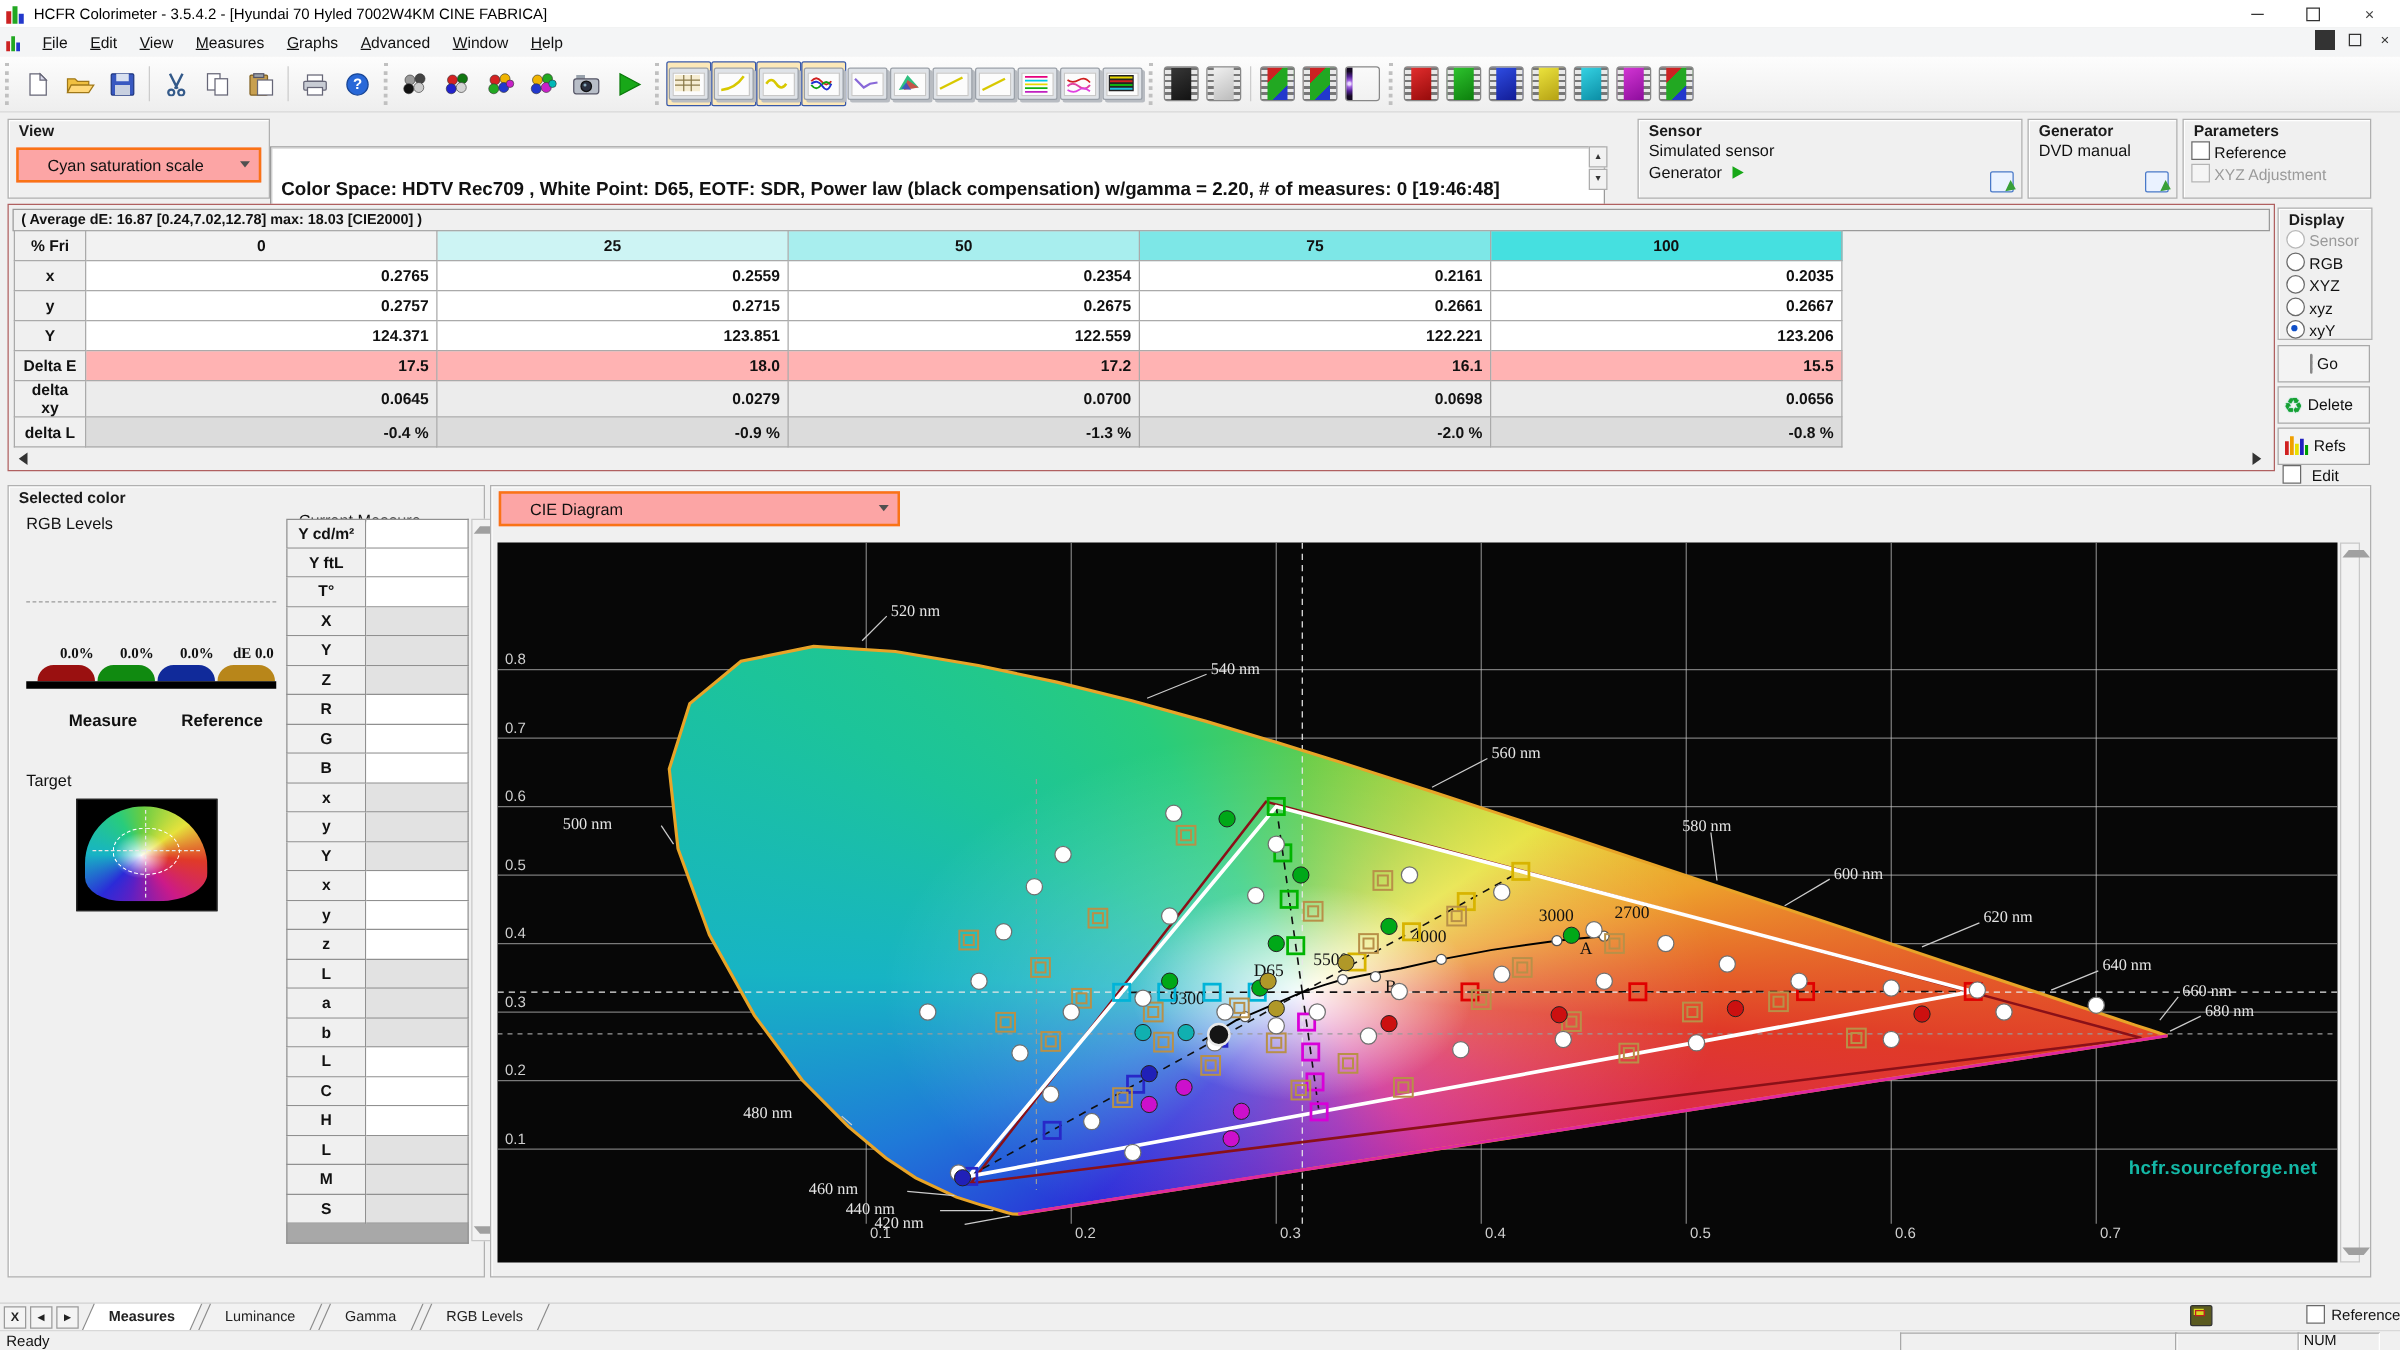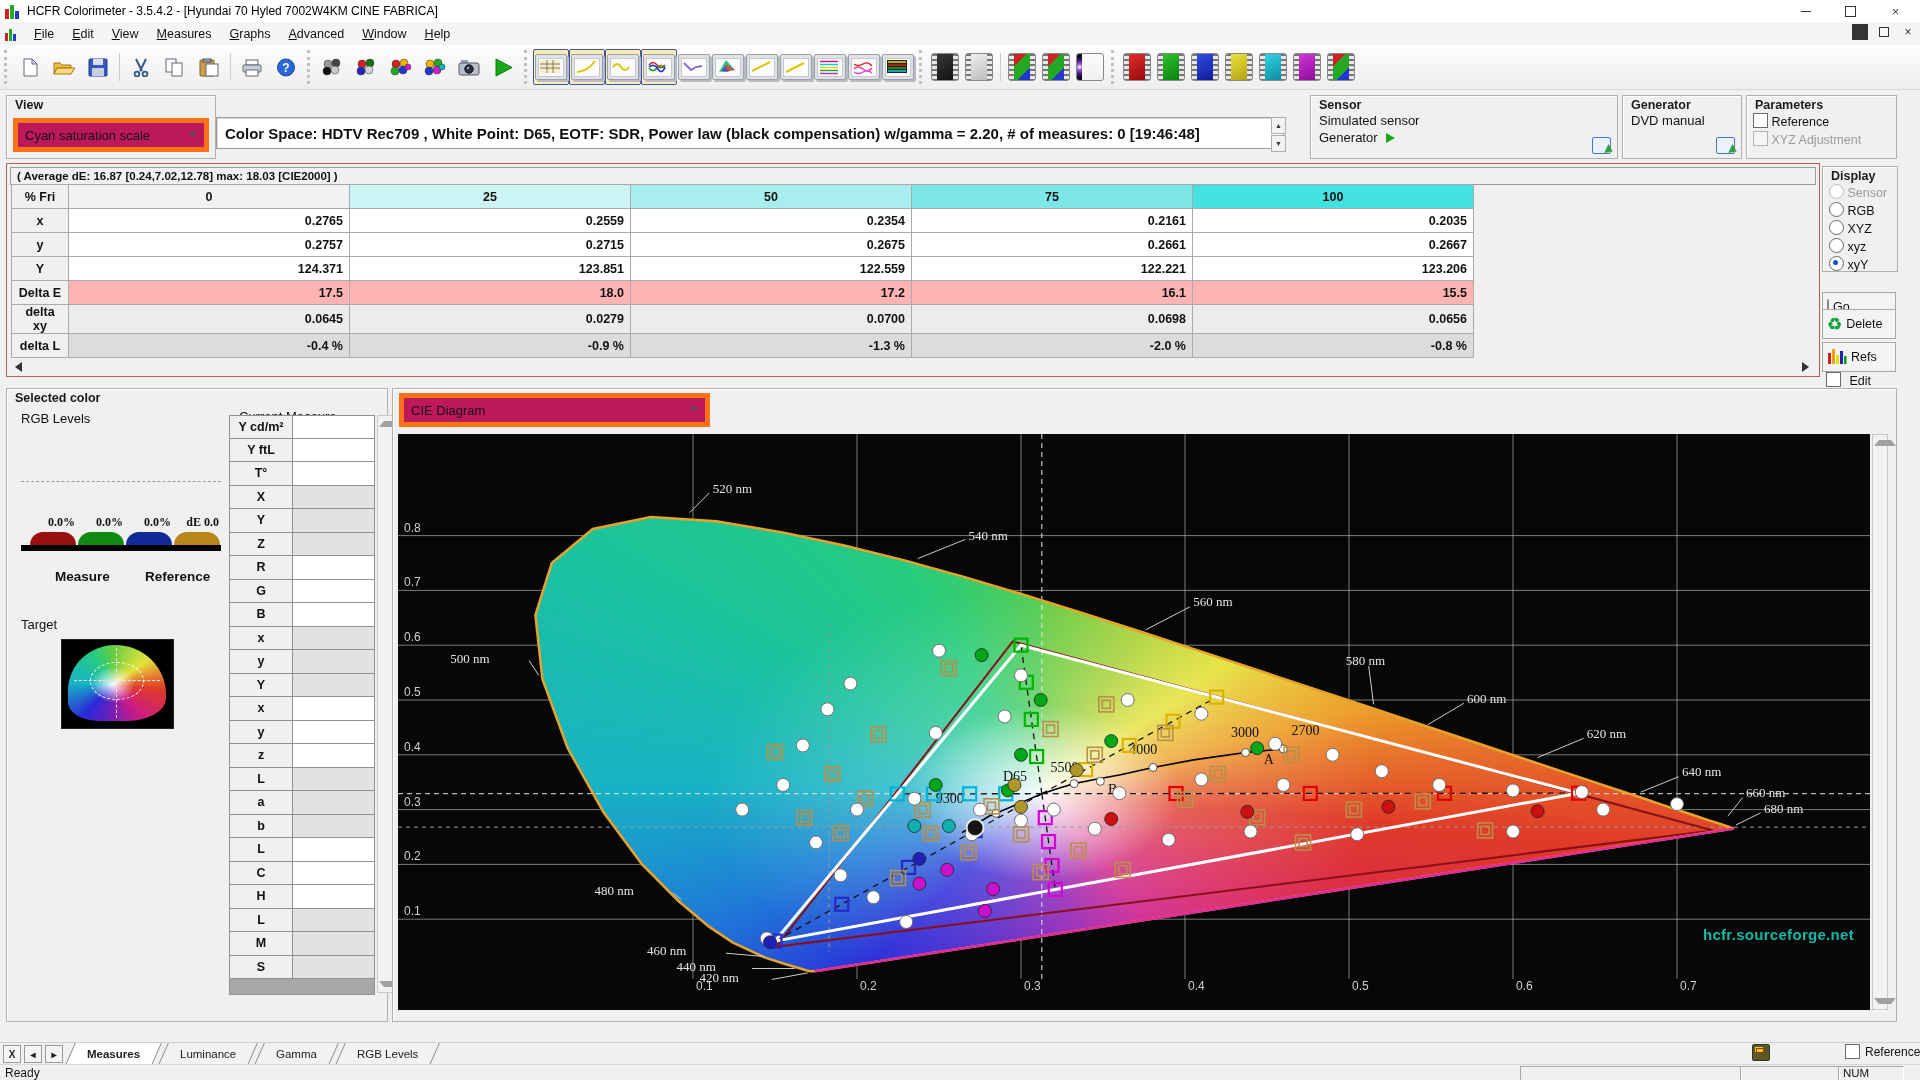--- a/index.html
+++ b/index.html
@@ -31,23 +31,23 @@
   .mon svg{width:24px;height:17px;background:#fcfcfc;border:1px solid #c8c8c8;}
   .tb-btn.act{background:#fce8b8;border:1px solid #3858a8;border-radius:2px;}
   .film{width:26px;height:26px;border-radius:3px;border:1px solid #888;
     background-image:repeating-linear-gradient(180deg,#777 0 2px,#e8e8e8 2px 5px),repeating-linear-gradient(180deg,#777 0 2px,#e8e8e8 2px 5px),linear-gradient(150deg,var(--c1),var(--c2));
     background-size:5px 100%,5px 100%,100% 100%;background-position:left,right,center;background-repeat:no-repeat;}
   .film.rgbfilm{background-image:repeating-linear-gradient(180deg,#777 0 2px,#e8e8e8 2px 5px),repeating-linear-gradient(180deg,#777 0 2px,#e8e8e8 2px 5px),linear-gradient(135deg,#cc2222 0 34%,#22a822 34% 67%,#2238cc 67%);}
   .film.galaxy{background-image:radial-gradient(circle at 50% 50%,#e8d8ff 0 8%,#a060e0 20%,#502090 45%,#140822 75%);}
   
   .gbox{border:1px solid #b0b0b0;background:#f0f0f0;box-shadow:inset 1px 1px 0 #ffffff;}
   .gbox .gb-title{font-weight:bold;font-size:12.5px;color:#1a1a1a;padding:2px 8px 0 8px;}
-  .combo{background:#be185d;border:5px solid #f97316;height:24px;display:flex;align-items:center;padding:0 24px 0 7px;font-size:13px;position:relative;}
+  .combo{background:#fca5a5;border:2px solid #f97316;height:24px;display:flex;align-items:center;padding:0 24px 0 23px;font-size:13px;position:relative;}
   .combo .chev{position:absolute;right:7px;top:9px;width:0;height:0;border-left:4px solid transparent;border-right:4px solid transparent;border-top:5px solid #505050;}
-  .csbar{background:#fff;border:1px solid #9a9a9a;box-shadow:inset 1px 1px 0 #d8d8d8;display:flex;align-items:center;padding:0 8px;font-weight:bold;font-size:15px;white-space:nowrap;overflow:hidden;}
+  .csbar{background:#fff;border:1px solid #9a9a9a;box-shadow:inset 1px 1px 0 #d8d8d8;display:flex;align-items:center;padding:18px 8px;font-weight:bold;font-size:15px;white-space:nowrap;overflow:hidden;}
   .spin{width:15px;display:flex;flex-direction:column;gap:1px;}
   .spin span{height:15px;background:#f2f2f2;border:1px solid #adadad;display:flex;align-items:center;justify-content:center;font-size:7px;color:#333;}
   .cfg-ic{position:absolute;right:6px;bottom:4px;width:17px;height:15px;background:#eaf2ff;border:1px solid #4878c8;border-radius:2px;}
   .cfg-ic::after{content:"";position:absolute;right:-3px;bottom:-2px;width:0;height:0;border-top:5px solid transparent;border-bottom:5px solid transparent;border-left:7px solid #38a038;transform:rotate(25deg);}
   .chk{width:13px;height:13px;background:#fff;border:1px solid #6a6a6a;display:inline-block;vertical-align:-2px;}
   .chk.dis{border-color:#b4b4b4;background:#f5f5f5;}
   .play-tri{display:inline-block;width:0;height:0;border-top:5px solid transparent;border-bottom:5px solid transparent;border-left:9px solid #18a818;margin-left:8px;}
   
   .meas-frame{left:6px;top:163px;width:1812px;height:212px;border:1px solid #b06060;background:#f0f0f0;}
   .summary{position:absolute;left:3px;top:3px;right:3px;height:16px;border:1px solid #9a9a9a;background:#f0f0f0;font-size:11.5px;font-weight:bold;display:flex;align-items:center;padding-left:6px;}
@@ -510,21 +510,21 @@
   <div class="gb-title">Display</div>
   <div id="display-radios">
       <div class="disp-row dis"><span class="radio dis"></span> <span>Sensor</span></div>
       <div class="disp-row"><span class="radio"></span> <span>RGB</span></div>
       <div class="disp-row"><span class="radio"></span> <span>XYZ</span></div>
       <div class="disp-row"><span class="radio"></span> <span>xyz</span></div>
       <div class="disp-row"><span class="radio sel"></span> <span>xyY</span></div>
     </div>
 </div>
 <div id="side-buttons">
-    <div class="side-btn" style="top: 292px;">
+    <div class="side-btn" style="top: 276px; justify-content: center;">
       <span><span class="film" style="width:20px;height:20px;--c1:#3868e0;--c2:#102890;"></span></span>
       <span>Go</span>
     </div>
     <div class="side-btn" style="top: 309px;">
       <span><span style="font-size:17px;color:#18a030;text-shadow:0 0 1px #0a6;">♻</span></span>
       <span>Delete</span>
     </div>
     <div class="side-btn" style="top: 342px;">
       <span><svg width="20" height="18" viewBox="0 0 20 18">
           <rect x="1" y="6" width="3" height="11" fill="#d02020"></rect>

